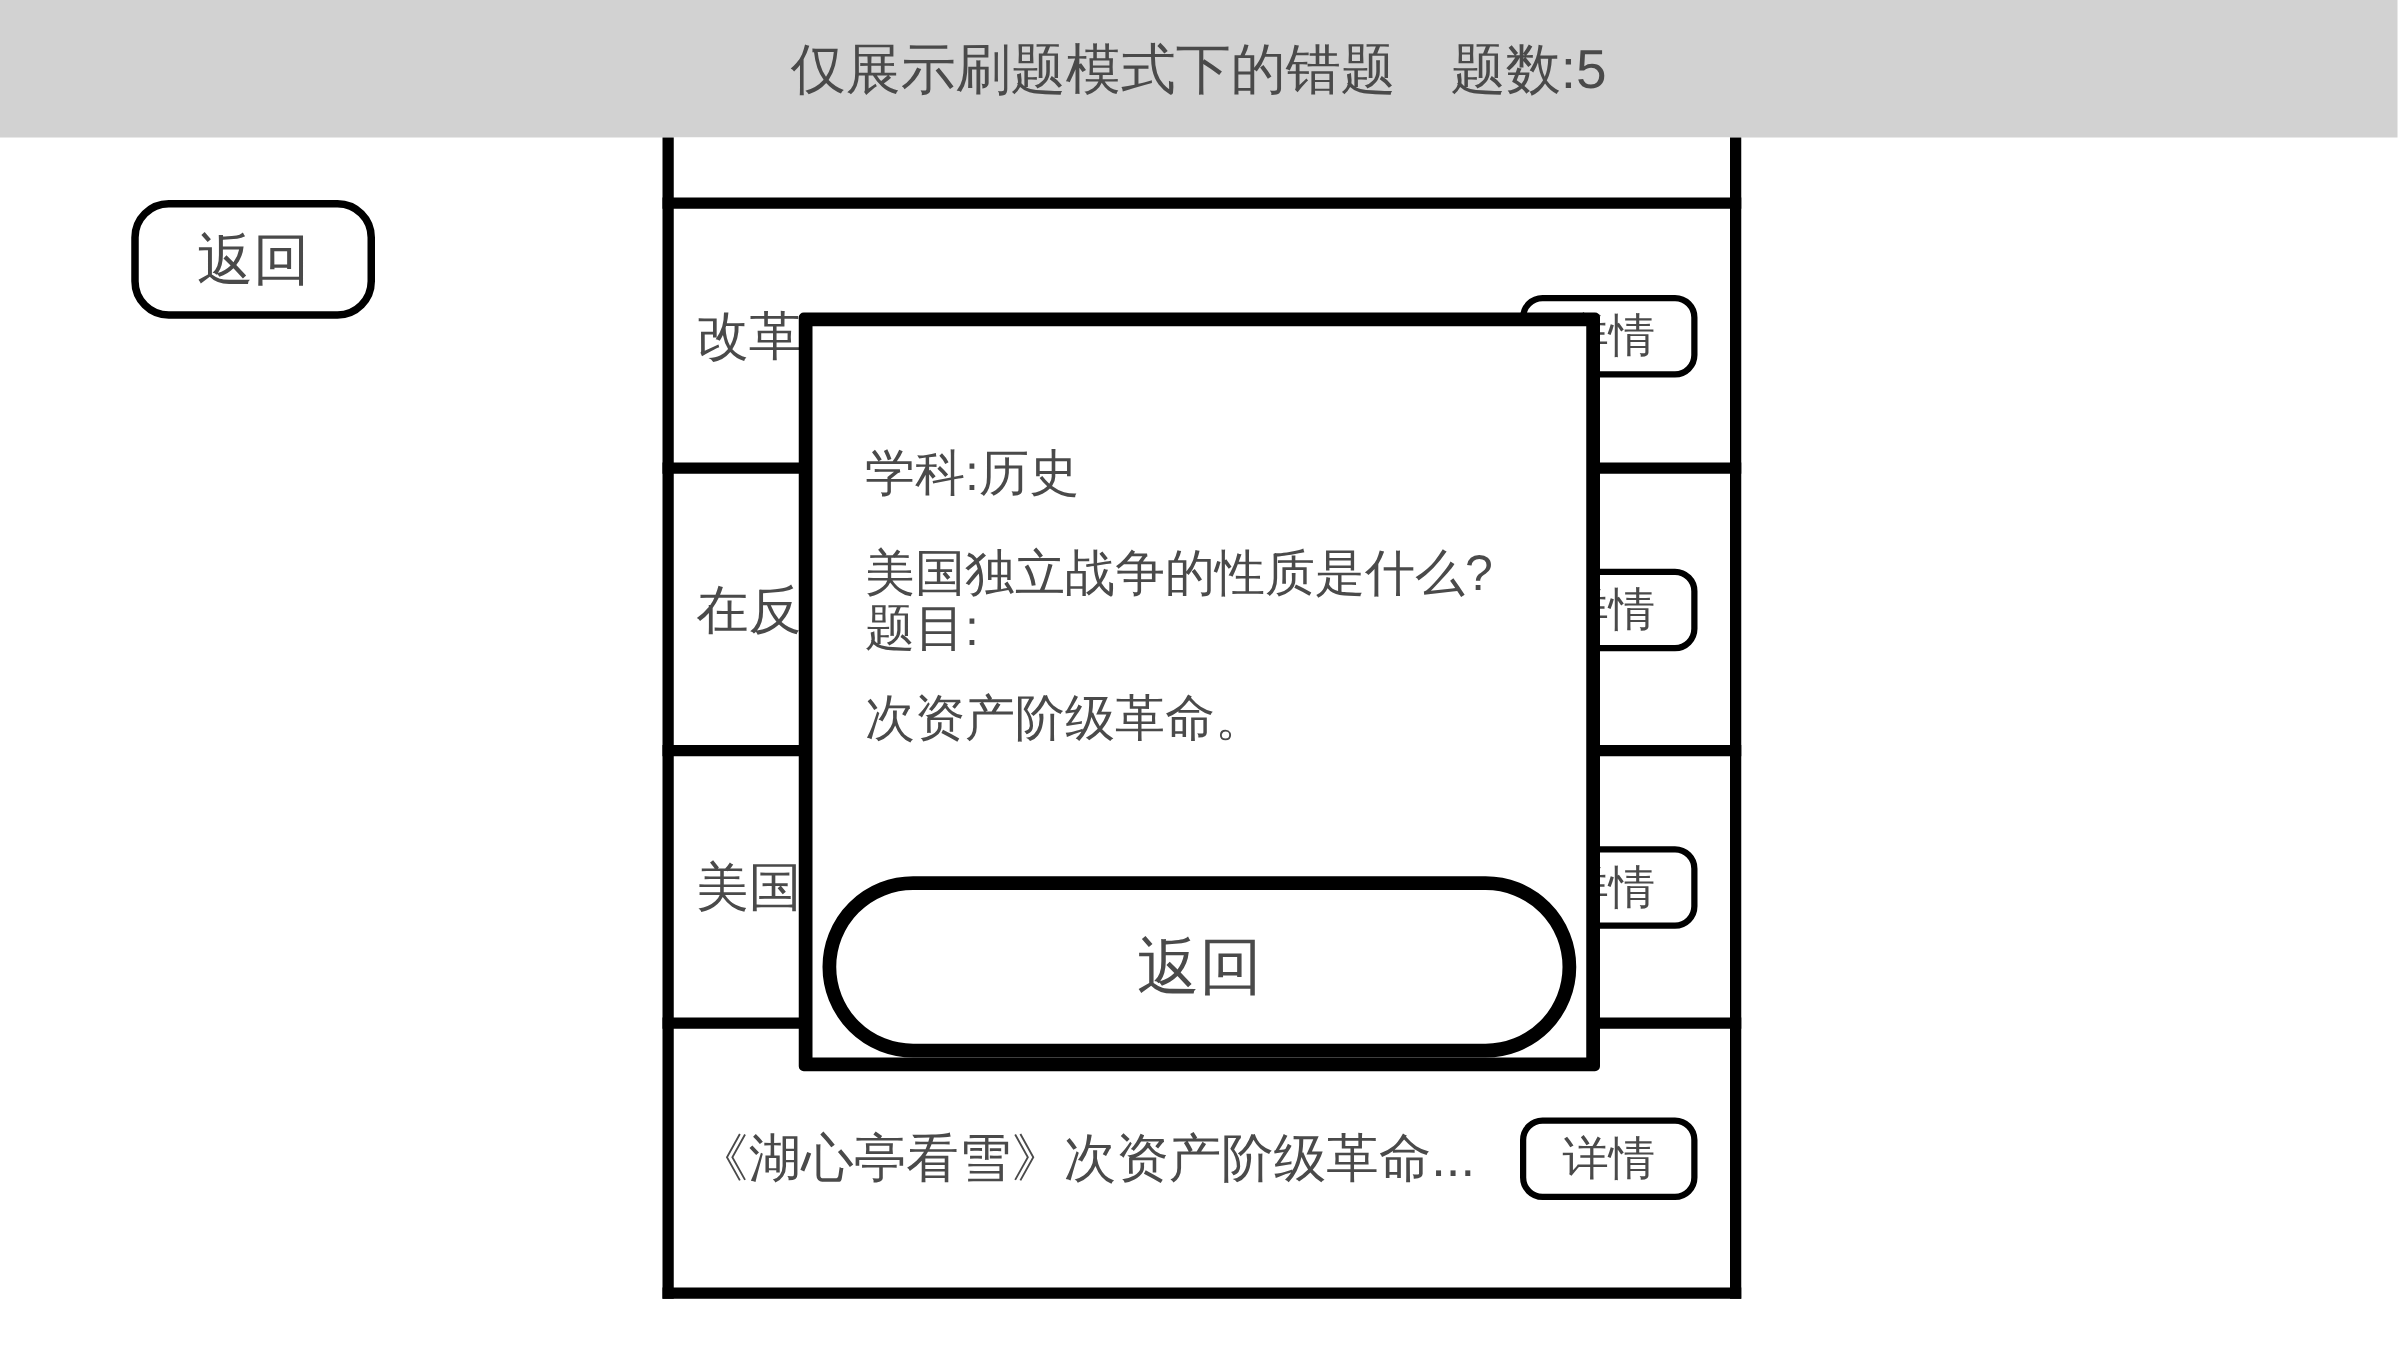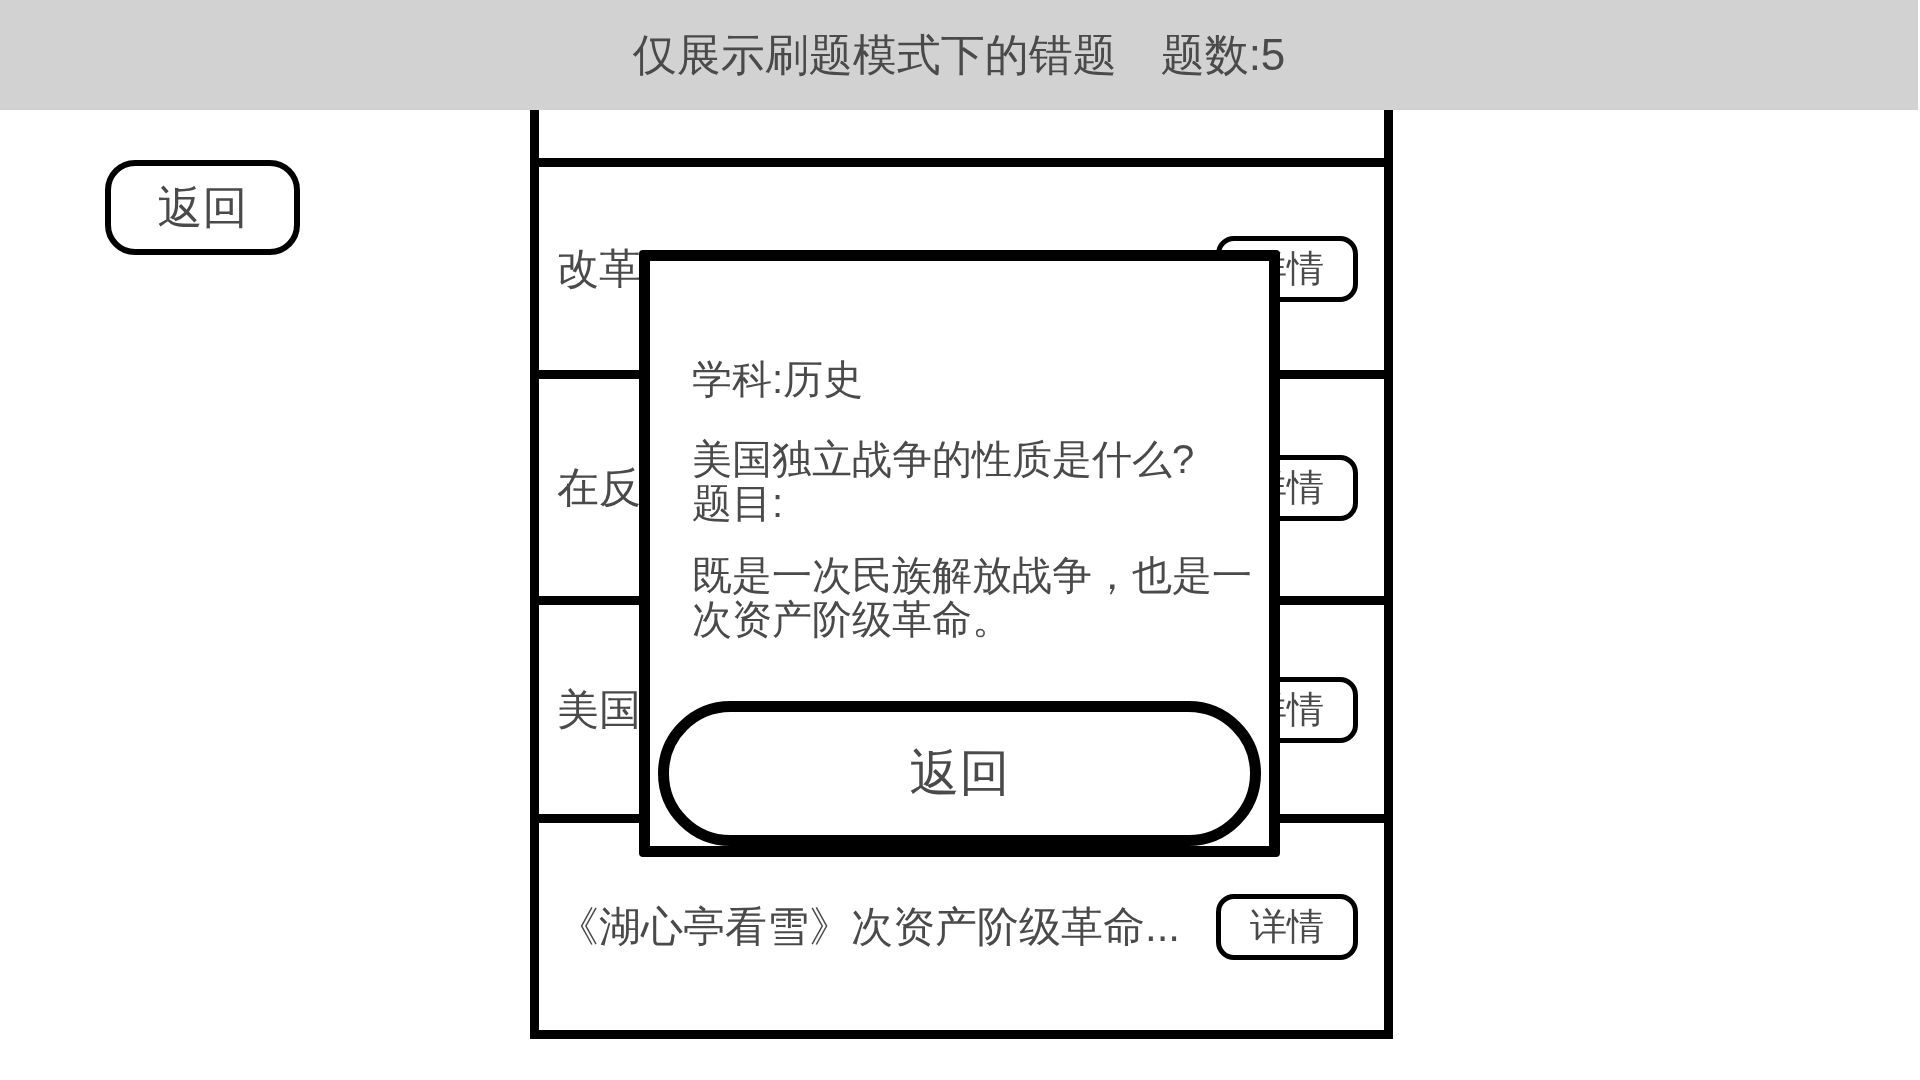--- a/index.html
+++ b/index.html
@@ -134,21 +134,20 @@
   </div>
 
   <div class="modal">
     <div class="modal-content">
       <div class="m-subject m-line">学科:历史</div>
       <div class="m-block">
         <div class="m-line">美国独立战争的性质是什么?</div>
         <div class="m-line">题目:</div>
       </div>
       <div class="m-block">
-        <div class="m-line">既是一次民族解放战争，也是一</div>
         <div class="m-line">次资产阶级革命。</div>
       </div>
     </div>
     <div class="modal-back-btn">
       <span>返回</span>
     </div>
   </div>
 
 </div>
 

